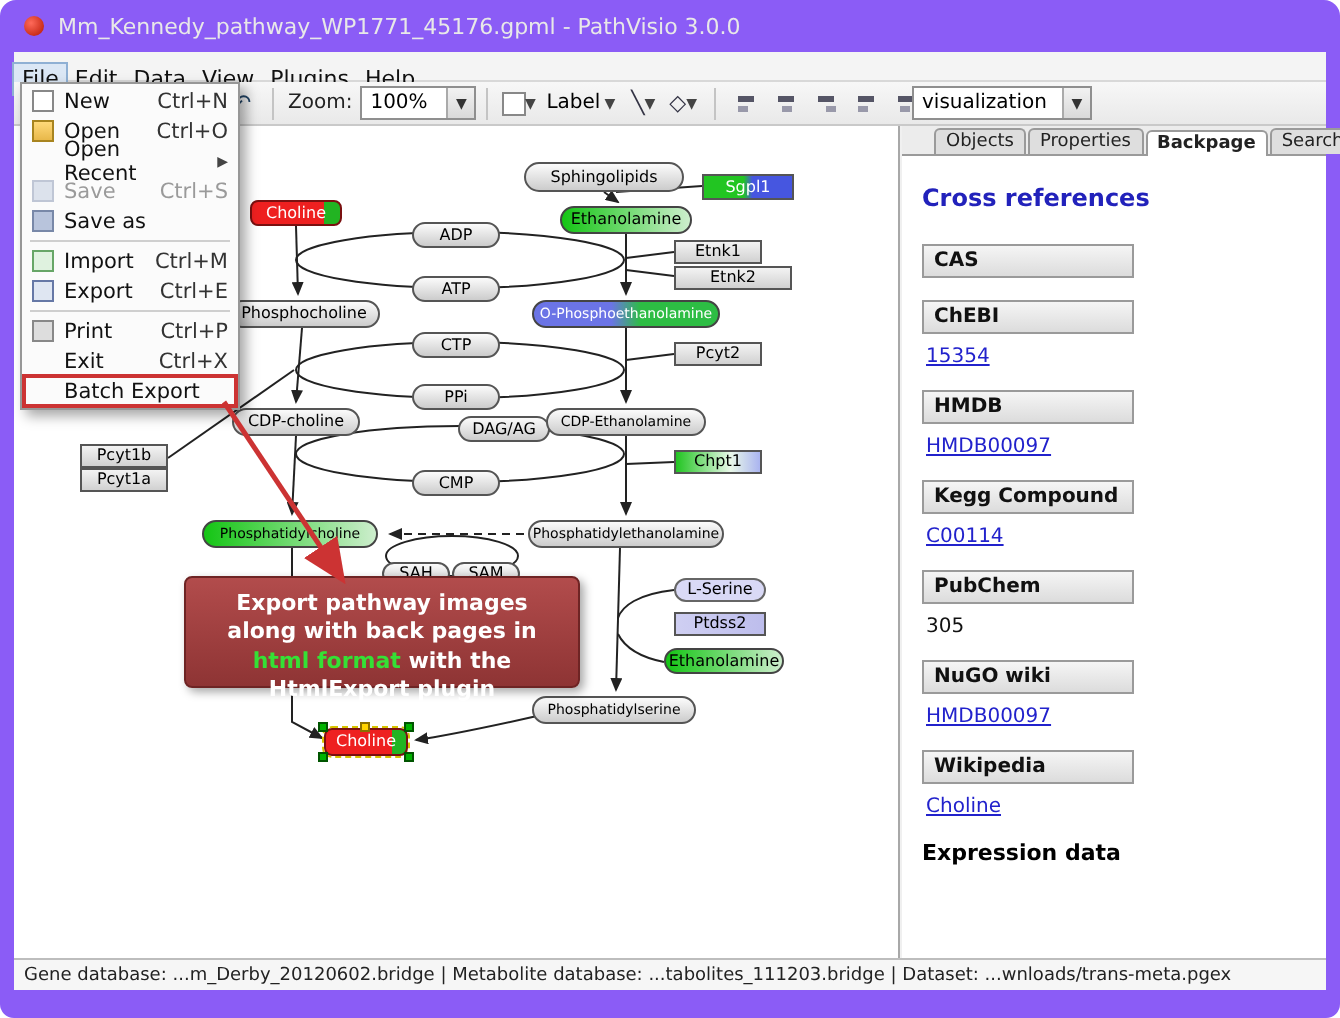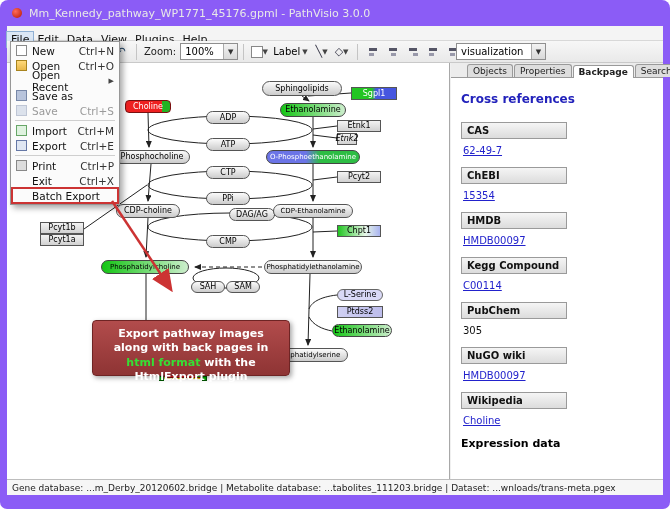--- a/index.html
+++ b/index.html
@@ -60,21 +60,21 @@
   .n-gene-greenblue { background:linear-gradient(90deg,#22c522 0 45%,#4656e0 55% 100%); border:1px solid #555; color:#fff; }
   .n-gene-lav { background:linear-gradient(90deg,#cfcff2,#bdbdec); border:1px solid #555; }
   .node.selected { outline:1px dashed #d8c400; }
   .handle { position:absolute; width:5px; height:5px; background:#00b400; border:1px solid #005500; z-index:3; }
   .handle.yellow { background:#ffd400; border-color:#8a7000; }
 
   
   .annotation { position:absolute; left:85px; top:225px; width:198px; height:56px; z-index:5;
     background:linear-gradient(180deg,#b24c4c,#8e3434); border:1px solid #6e2424; border-radius:4px;
     color:#fff; font-size:11px; font-weight:bold; text-align:center; padding:6px 8px; line-height:1.3;
-    box-shadow:2px 2px 5px rgba(0,0,0,.35);margin-top:32px; }
+    box-shadow:2px 2px 5px rgba(0,0,0,.35); }
   .annotation .hl { color:#35e035; }
 
   
   .rightpanel { position:absolute; right:0; top:0; width:212px; height:100%; background:#ffffff; }
   .tabsbar { position:absolute; left:0; top:0; width:100%; height:15px; background:#ececec; border-bottom:1px solid #9a9a9a; display:flex; align-items:flex-end; padding-left:16px; }
   .tab { font-size:9px; padding:1px 5px 1px; border:1px solid #9a9a9a; border-bottom:none; background:#dedede; margin-right:1px; border-radius:3px 3px 0 0; color:#222; }
   .tab.active { background:#ffffff; font-weight:bold; position:relative; top:1px; }
   .bp { position:absolute; left:0; top:15px; right:0; bottom:0; padding:6px 10px; overflow:hidden; }
   .bp-heading { color:#2222bb; font-weight:bold; font-size:12px; margin:8px 0 16px; }
   .bp-section { margin-bottom:11px; }
@@ -240,21 +240,21 @@
             <path d="M266,294 C235,301 215,305 201,307" marker-end="url(#arr)"></path>
           </g>
         </svg>
         <div id="nodes">
             <div class="node n-met" style="left: 255px; top: 18px; width: 80px; height: 15px;">Sphingolipids</div>
             <div class="node n-gene-greenblue" style="left: 344px; top: 24px; width: 46px; height: 13px;">Sgpl1</div>
             <div class="node n-met-red" style="left: 118px; top: 37px; width: 46px; height: 13px;">Choline</div>
             <div class="node n-met-green" style="left: 273px; top: 40px; width: 66px; height: 14px;">Ethanolamine</div>
             <div class="node n-met" style="left: 199px; top: 48px; width: 44px; height: 13px;">ADP</div>
             <div class="node n-gene" style="left: 330px; top: 57px; width: 44px; height: 12px;">Etnk1</div>
-            <div class="node n-gene" style="left: 330px; top: 70px; width: 20px; height: 12px; font-style: italic;">Etnk2</div>
+            <div class="node n-gene" style="left: 330px; top: 70px; width: 59px; height: 12px;">Etnk2</div>
             <div class="node n-met" style="left: 199px; top: 75px; width: 44px; height: 13px;">ATP</div>
             <div class="node n-met" style="left: 107px; top: 87px; width: 76px; height: 14px;">Phosphocholine</div>
             <div class="node n-met-bluegreen" style="left: 259px; top: 87px; width: 94px; height: 14px; font-size: 7px;">O-Phosphoethanolamine</div>
             <div class="node n-met" style="left: 199px; top: 103px; width: 44px; height: 13px;">CTP</div>
             <div class="node n-gene" style="left: 330px; top: 108px; width: 44px; height: 12px;">Pcyt2</div>
             <div class="node n-met" style="left: 199px; top: 129px; width: 44px; height: 13px;">PPi</div>
             <div class="node n-met" style="left: 109px; top: 141px; width: 64px; height: 14px;">CDP-choline</div>
             <div class="node n-met" style="left: 222px; top: 145px; width: 46px; height: 13px;">DAG/AG</div>
             <div class="node n-met" style="left: 266px; top: 141px; width: 80px; height: 14px; font-size: 7px;">CDP-Ethanolamine</div>
             <div class="node n-gene" style="left: 33px; top: 159px; width: 44px; height: 12px;">Pcyt1b</div>
@@ -287,21 +287,20 @@
             <div class="tab">Properties</div>
             <div class="tab active">Backpage</div>
             <div class="tab">Search</div>
             <div class="tab">Legend</div>
           </div>
         <div class="bp">
           <div class="bp-heading">Cross references</div>
           <div id="bp-sections">
               <div class="bp-section">
                 <div class="bp-header">CAS</div>
-                <div class="bp-value link">62-49-7</div>
               </div>
               <div class="bp-section">
                 <div class="bp-header">ChEBI</div>
                 <div class="bp-value link">15354</div>
               </div>
               <div class="bp-section">
                 <div class="bp-header">HMDB</div>
                 <div class="bp-value link">HMDB00097</div>
               </div>
               <div class="bp-section">
@@ -341,29 +340,29 @@
       <span class="fm-icon chip icon-open"></span>
       <span class="fm-label">Open</span>
       <span class="fm-shortcut">Ctrl+O</span>
     </div>
     <div class="fm-item">
       <span class="fm-icon chip icon-none"></span>
       <span class="fm-label">Open Recent</span>
       <span class="fm-shortcut"></span>
       <span class="fm-arrow">▶</span>
     </div>
-    <div class="fm-item">
-      <span class="fm-icon chip icon-saveas"></span>
-      <span class="fm-label">Save as</span>
-      <span class="fm-shortcut"></span>
-    </div>
     <div class="fm-item disabled">
       <span class="fm-icon chip icon-save"></span>
       <span class="fm-label">Save</span>
       <span class="fm-shortcut">Ctrl+S</span>
+    </div>
+    <div class="fm-item">
+      <span class="fm-icon chip icon-saveas"></span>
+      <span class="fm-label">Save as</span>
+      <span class="fm-shortcut"></span>
     </div>
     <div class="fm-sep"></div>
     <div class="fm-item">
       <span class="fm-icon chip icon-import"></span>
       <span class="fm-label">Import</span>
       <span class="fm-shortcut">Ctrl+M</span>
     </div>
     <div class="fm-item">
       <span class="fm-icon chip icon-export"></span>
       <span class="fm-label">Export</span>

